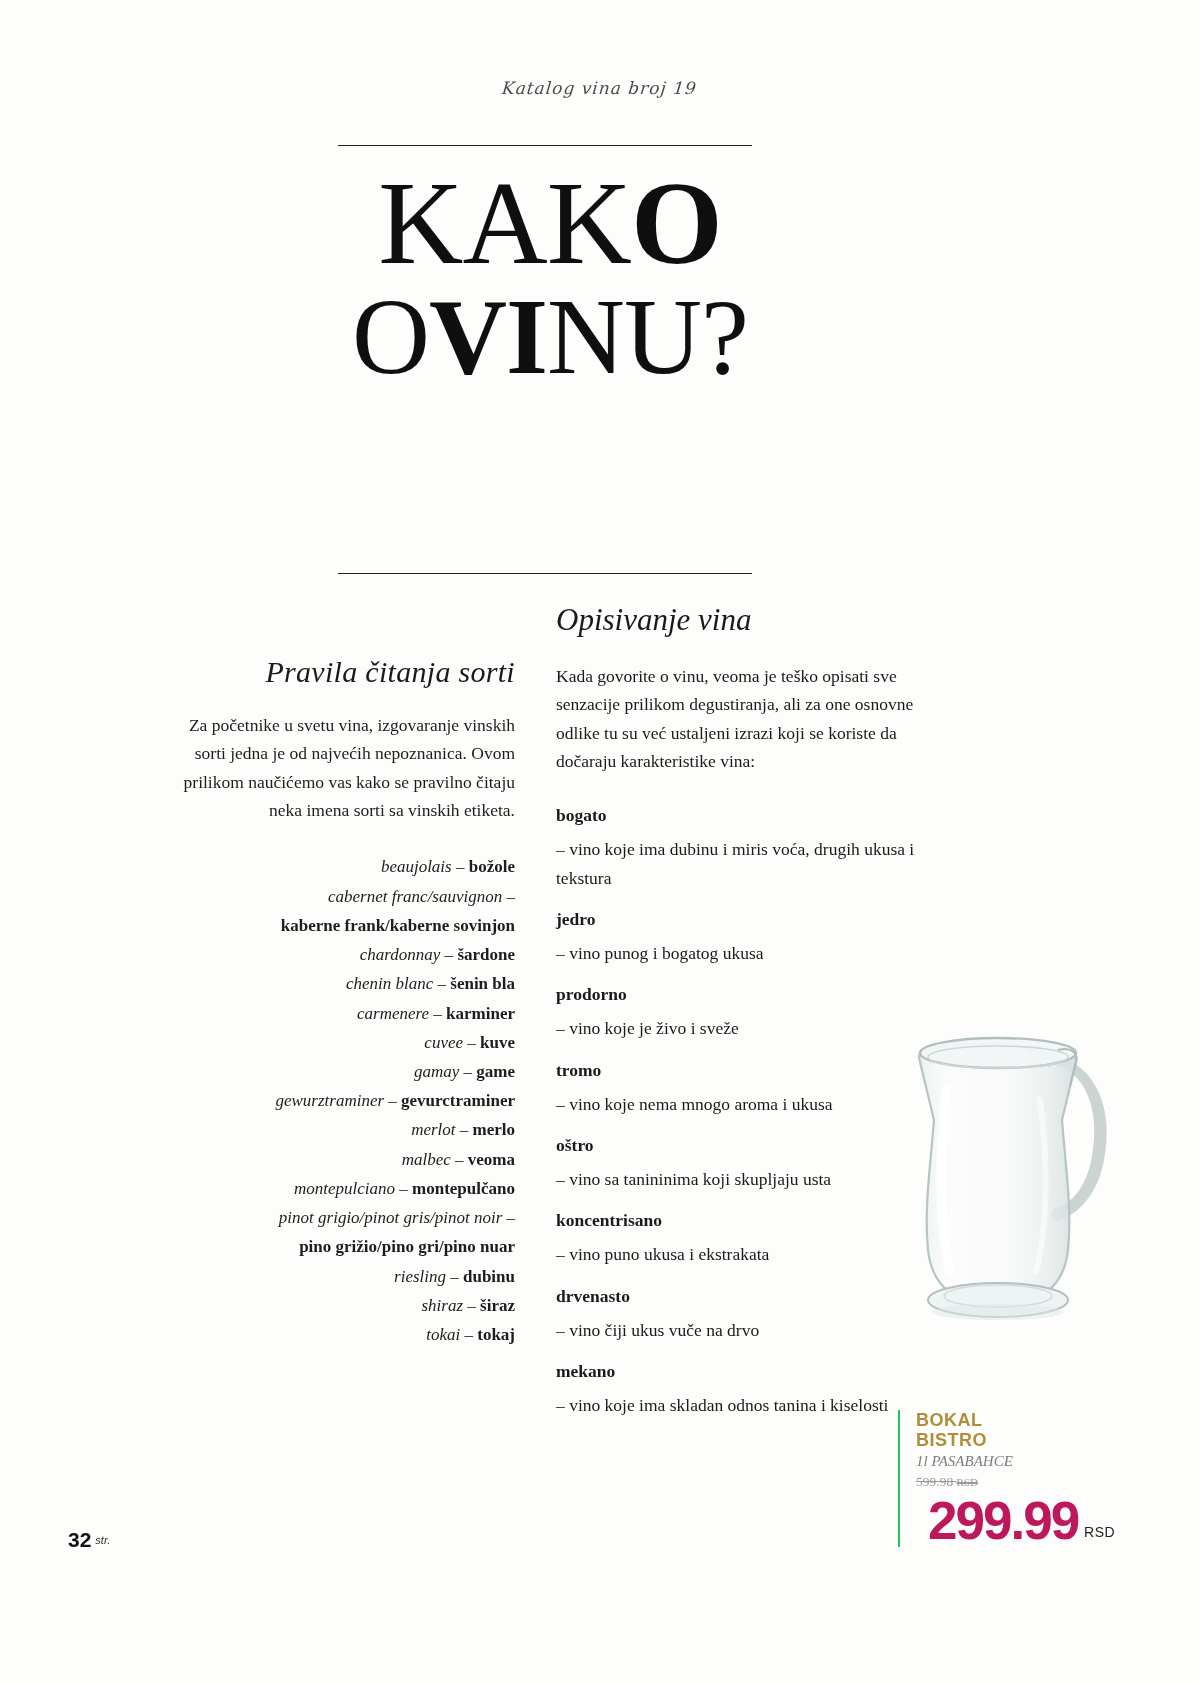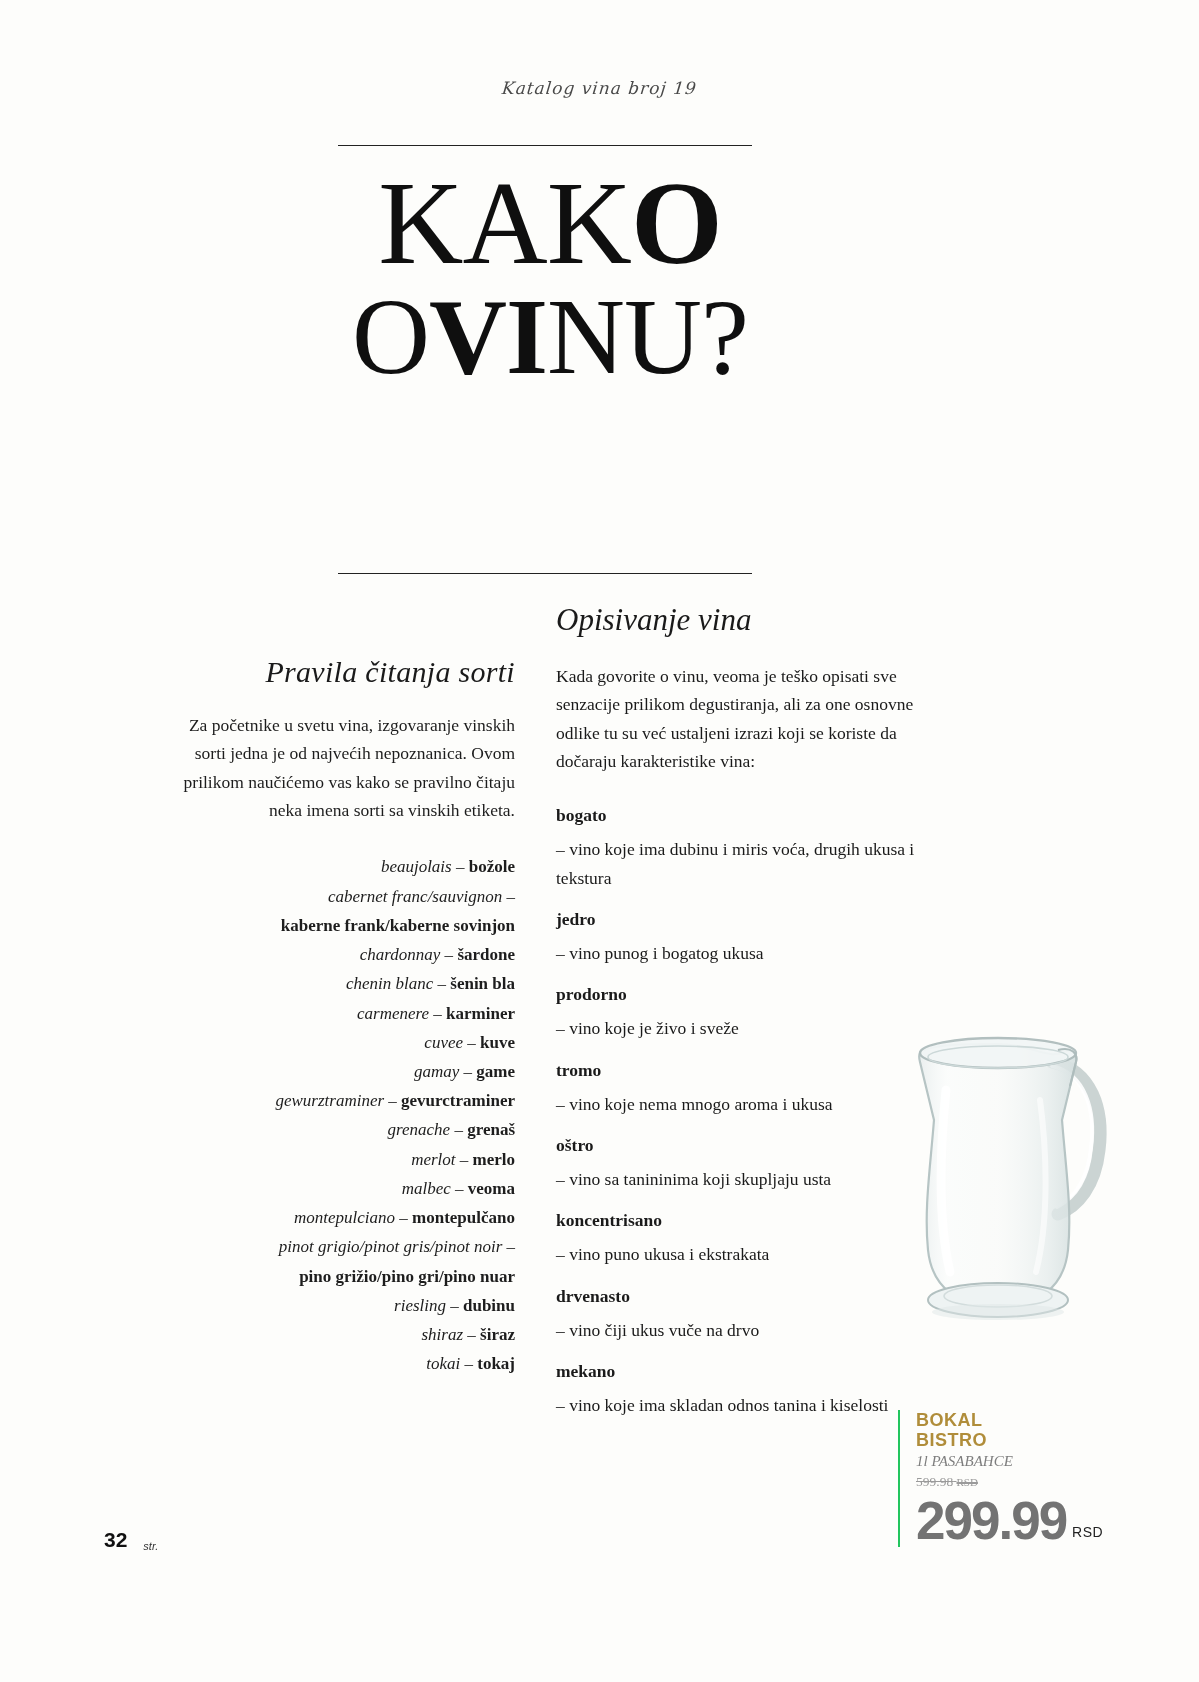--- a/index.html
+++ b/index.html
@@ -186,41 +186,41 @@
   .price-row {
     display: flex;
     align-items: flex-end;
     margin-top: 4px;
   }
   .price-main {
     font-family: "Liberation Sans", sans-serif;
     font-weight: 700;
     font-size: 53px;
     letter-spacing: -2px;
-    color: #737373;
+    color: #be185d;
     line-height: 1;
+    margin-left: 12px;
   }
   .price-cur {
     font-family: "Liberation Sans", sans-serif;
     font-size: 14px;
     font-weight: 400;
     color: #222;
     margin: 0 0 7px 6px;
     letter-spacing: .5px;
   }
 
   
   .page-num {
     position: absolute;
     left: 68px;
     top: 1528px;
     display: flex;
-    align-items: flex-end;
-    gap: 16px;
-    margin-left: 36px;
+    align-items: center;
+    gap: 4px;
   }
   .page-num .num {
     font-family: "Liberation Sans", sans-serif;
     font-weight: 700;
     font-size: 21px;
     color: #111;
   }
   .page-num .lbl {
     font-family: "Liberation Sans", sans-serif;
     font-size: 11px;
@@ -250,21 +250,20 @@
     <ul class="variety-list">
       <li><span>beaujolais – </span><b>božole</b></li>
       <li><span>cabernet franc/sauvignon – </span><b></b></li>
       <li><span></span><b>kaberne frank/kaberne sovinjon</b></li>
       <li><span>chardonnay – </span><b>šardone</b></li>
       <li><span>chenin blanc – </span><b>šenin bla</b></li>
       <li><span>carmenere – </span><b>karminer</b></li>
       <li><span>cuvee – </span><b>kuve</b></li>
       <li><span>gamay – </span><b>game</b></li>
       <li><span>gewurztraminer – </span><b>gevurctraminer</b></li>
-      <li><span>grenache – </span><b>grenaš</b></li>
       <li><span>merlot – </span><b>merlo</b></li>
       <li><span>malbec – </span><b>veoma</b></li>
       <li><span>montepulciano – </span><b>montepulčano</b></li>
       <li><span>pinot grigio/pinot gris/pinot noir – </span><b></b></li>
       <li><span></span><b>pino grižio/pino gri/pino nuar</b></li>
       <li><span>riesling – </span><b>dubinu</b></li>
       <li><span>shiraz – </span><b>širaz</b></li>
       <li><span>tokai – </span><b>tokaj</b></li>
     </ul>
   </div>

